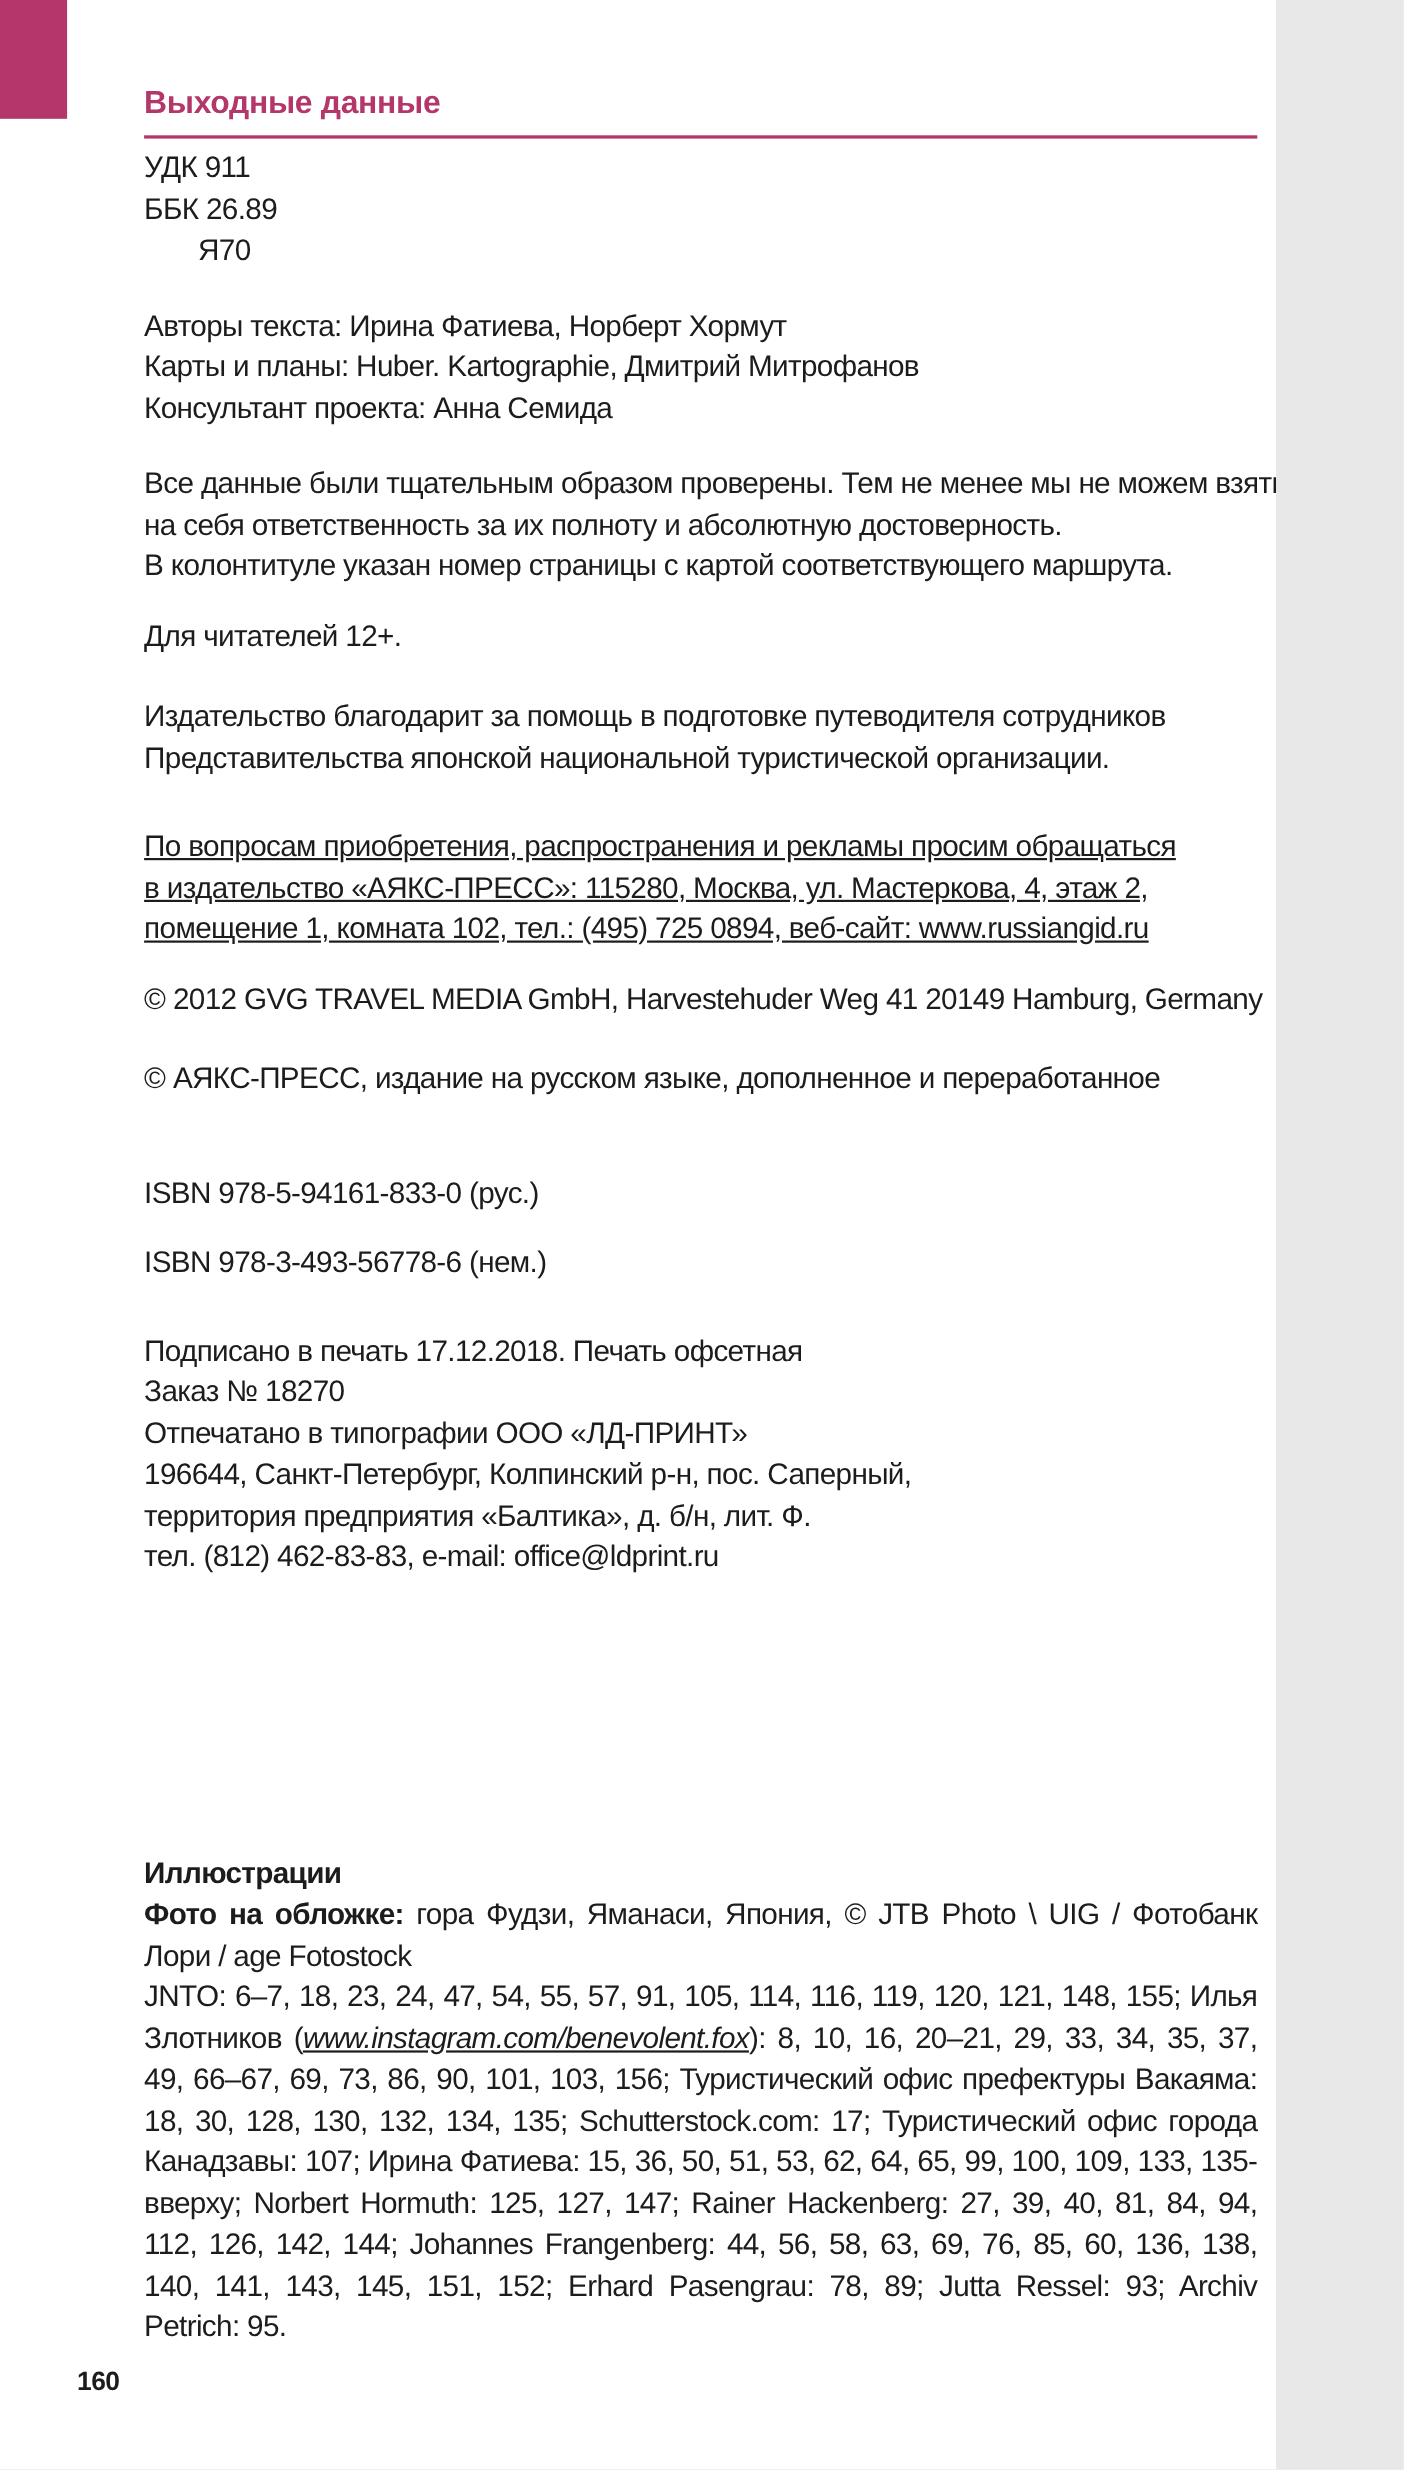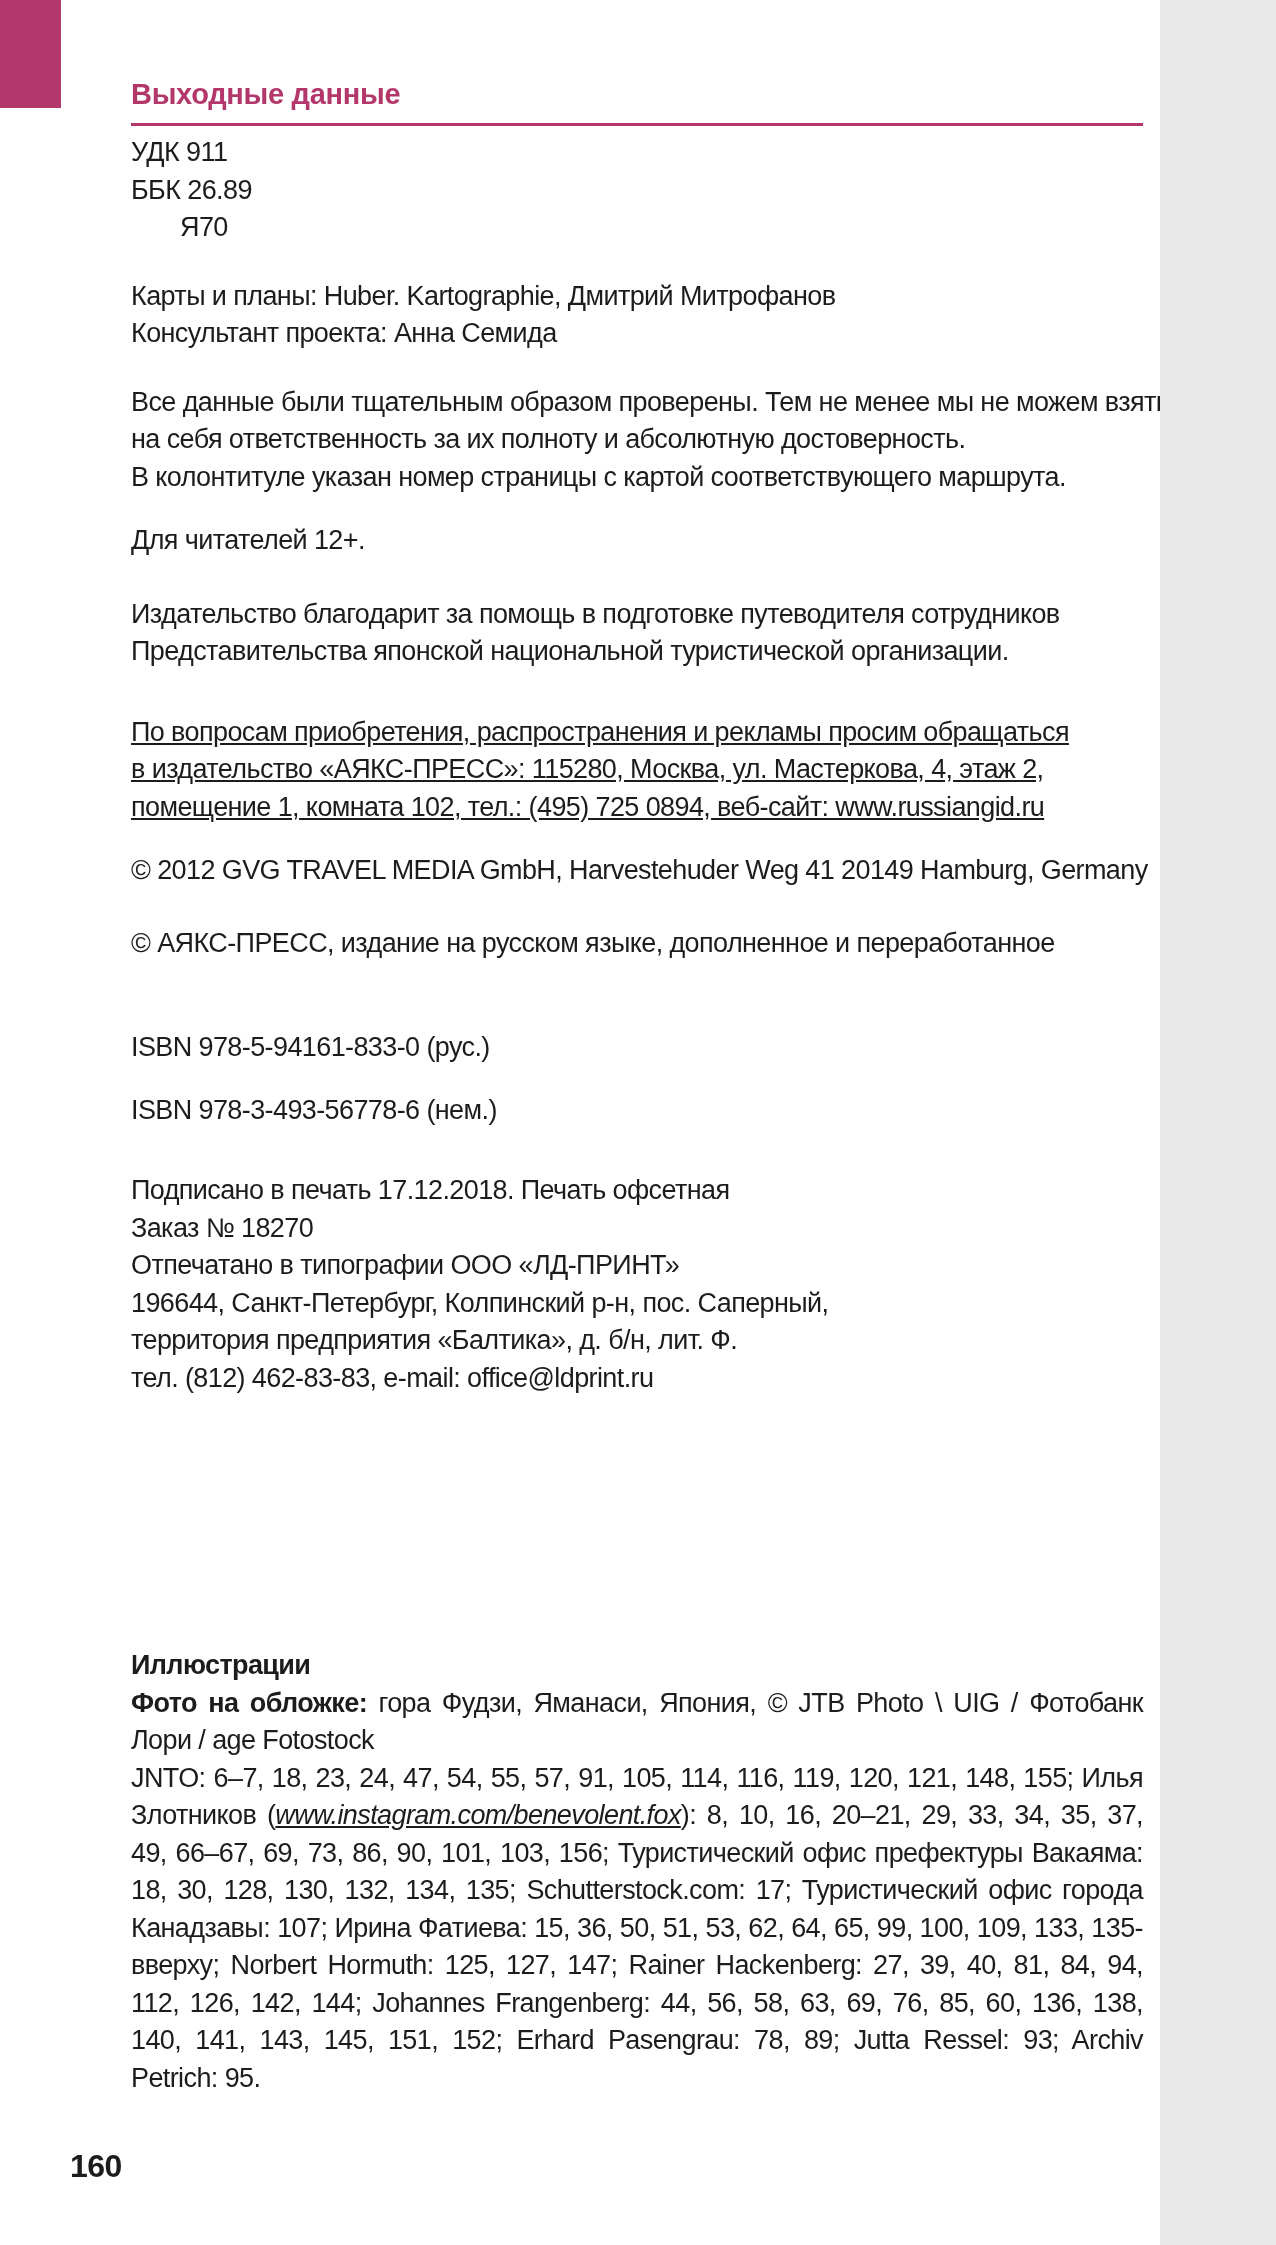--- a/index.html
+++ b/index.html
@@ -53,21 +53,21 @@
   .mt-illustr      { margin-top:250px; }
   .illustr-heading {
     font-size:27px; line-height:37.5px;
     font-weight:bold; letter-spacing:-0.6px;
   }
   .par { text-align:justify; }
   .bold { font-weight:bold; }
   .ig-link { text-decoration:underline; color:#1c1c1c;font-style:italic; }
   .page-number {
     position:absolute; left:70px; top:2146px;
-    font-size:32px; line-height:40px; font-weight:bold;
+    font-size:24px; line-height:40px; font-weight:bold;
     letter-spacing:-0.5px;
   }
 </style>
 </head>
 <body>
 
 <div class="page">
 
   <div class="accent-bar"></div>
 
@@ -76,20 +76,21 @@
     <h1 class="page-heading">Выходные данные</h1>
     <hr class="heading-rule">
 
     <div class="mt-codes">
       <div class="line">УДК 911</div>
       <div class="line">ББК 26.89</div>
       <div class="line indent">Я70</div>
     </div>
 
     <div class="mt-credits">
+      <div class="line">Авторы текста: Ирина Фатиева, Норберт Хормут</div>
       <div class="line">Карты и планы: Huber. Kartographie, Дмитрий Митрофанов</div>
       <div class="line">Консультант проекта: Анна Семида</div>
     </div>
 
     <div class="mt-disclaimer">
       <div class="line">Все данные были тщательным образом проверены. Тем не менее мы не можем взять</div>
       <div class="line">на себя ответственность за их полноту и абсолютную достоверность.</div>
       <div class="line">В колонтитуле указан номер страницы с картой соответствующего маршрута.</div>
     </div>
 

